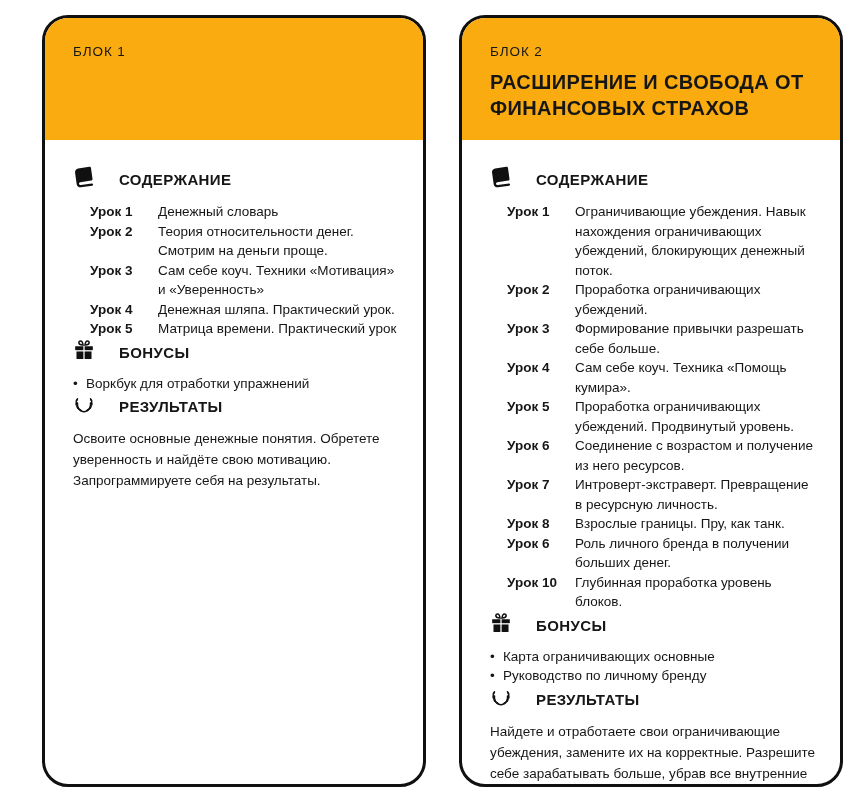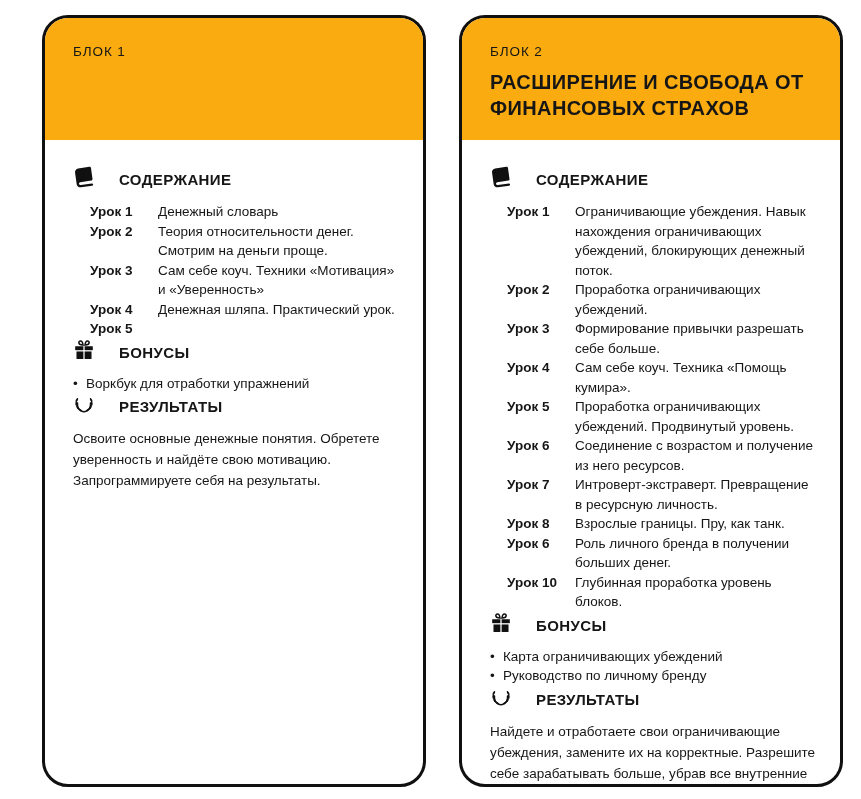--- a/index.html
+++ b/index.html
@@ -157,20 +157,21 @@
           <div class="lesson-row">
             <span class="lesson-num">Урок 3</span>
             <span class="lesson-text">Сам себе коуч. Техники «Мотивация» и «Уверенность»</span>
           </div>
           <div class="lesson-row">
             <span class="lesson-num">Урок 4</span>
             <span class="lesson-text">Денежная шляпа. Практический урок.</span>
           </div>
           <div class="lesson-row">
             <span class="lesson-num">Урок 5</span>
+            <span class="lesson-text">Матрица времени. Практический урок</span>
           </div>
         </div>
 
       <div class="section-heading heading-gap">
         <span class="sec-icon">
           <svg viewBox="0 0 24 24">
               <use href="#icon-gift"></use>
             </svg>
         </span>
         <span>БОНУСЫ</span>
@@ -250,21 +251,21 @@
 
       <div class="section-heading heading-gap">
         <span class="sec-icon">
           <svg viewBox="0 0 24 24">
               <use href="#icon-gift"></use>
             </svg>
         </span>
         <span>БОНУСЫ</span>
       </div>
       <ul class="bonus-list">
-          <li class="bonus-item">Карта ограничивающих убеждений</li>
+          <li class="bonus-item">Карта ограничивающих основные</li>
           <li class="bonus-item">Руководство по личному бренду</li>
         </ul>
 
       <div class="section-heading heading-gap">
         <span class="sec-icon">
           <svg viewBox="0 0 24 24">
               <use href="#icon-laurel"></use>
             </svg>
         </span>
         <span>РЕЗУЛЬТАТЫ</span>

